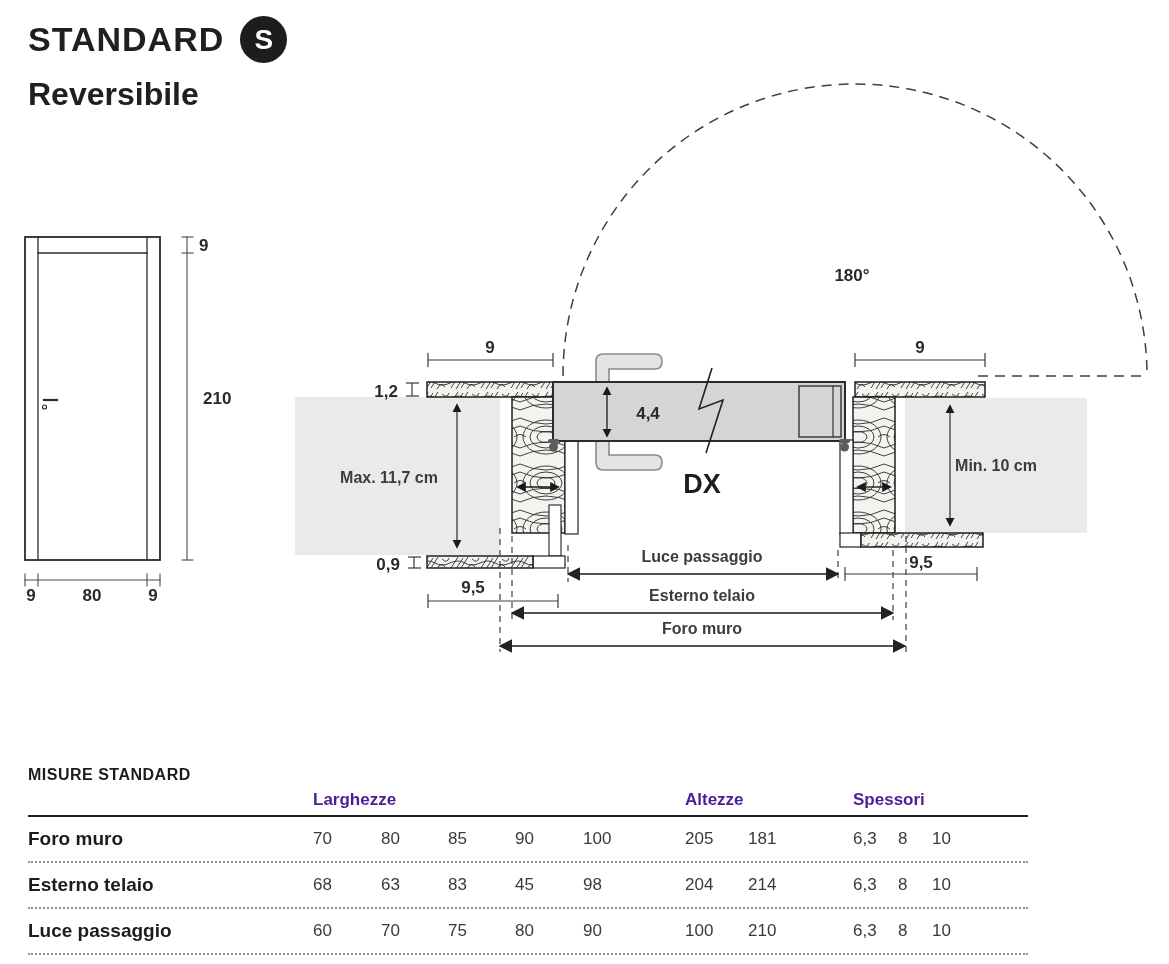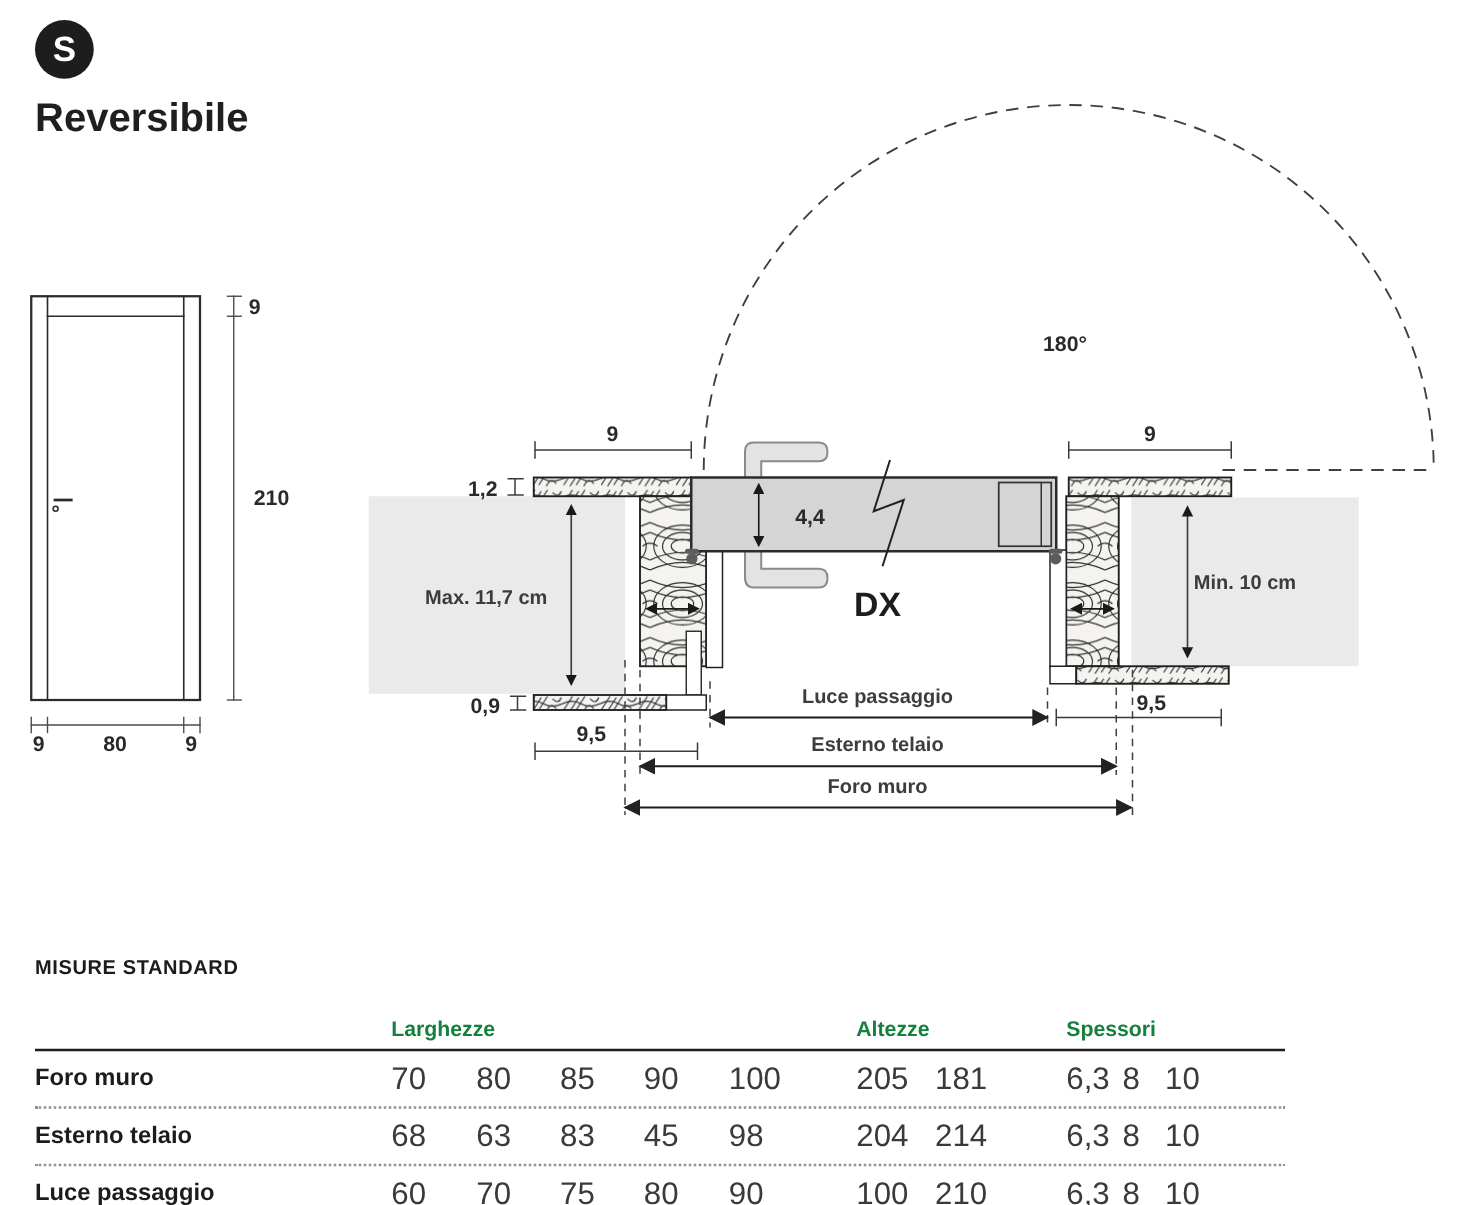--- a/index.html
+++ b/index.html
@@ -15,32 +15,33 @@
   svg text{font-family:"Liberation Sans", sans-serif;fill:#2a2a29;}
   .t-dim{font-size:17px;font-weight:700;}
   .t-lbl{font-size:16px;font-weight:700;fill:#3c3c3b;}
   .t-dx{font-size:27px;font-weight:800;fill:#1d1d1b;}
 
   .mtab{position:absolute;left:28px;top:766px;width:1000px;}
   .mtab .mt-title{font-size:16px;font-weight:800;letter-spacing:.5px;color:#1d1c1a;margin:0 0 6px 0;}
   .grid{display:grid;grid-template-columns:285px 68px 67px 67px 68px 102px 63px 105px 45px 34px 1fr;
         align-items:center;}
   .ghead{border-bottom:2px solid #1d1d1b;padding-bottom:5px;}
-  .ghead .gh{font-size:17px;font-weight:700;color:#15803d;margin-top:24px;}
+  .ghead .gh{font-size:17px;font-weight:700;color:#4c1d95;}
   .gh-l{grid-column:2 / span 5;}
   .gh-a{grid-column:7 / span 2;}
   .gh-s{grid-column:9 / span 3;}
   .grow{height:44px;border-bottom:2px dotted #8f8f8f;}
   .grow .rl{font-size:19px;font-weight:700;color:#1d1c1a;}
-  .grow .rv{font-size:25px;font-weight:400;color:#3b3a39;}
+  .grow .rv{font-size:17px;font-weight:400;color:#3b3a39;}
 </style>
 </head>
 <body>
 
 <div class="hdr">
+  <div class="ttl">STANDARD</div>
   <div class="badge">
       <span>S</span>
     </div>
 </div>
 <div class="sub">Reversibile</div>
 
 <svg width="1169" height="700" viewBox="0 0 1169 700">
   <defs>
     <marker id="mA" viewBox="0 0 10 10" refX="9" refY="5" markerWidth="9" markerHeight="9" orient="auto-start-reverse">
       <path d="M0,0 L10,5 L0,10 z" fill="#222"></path>

